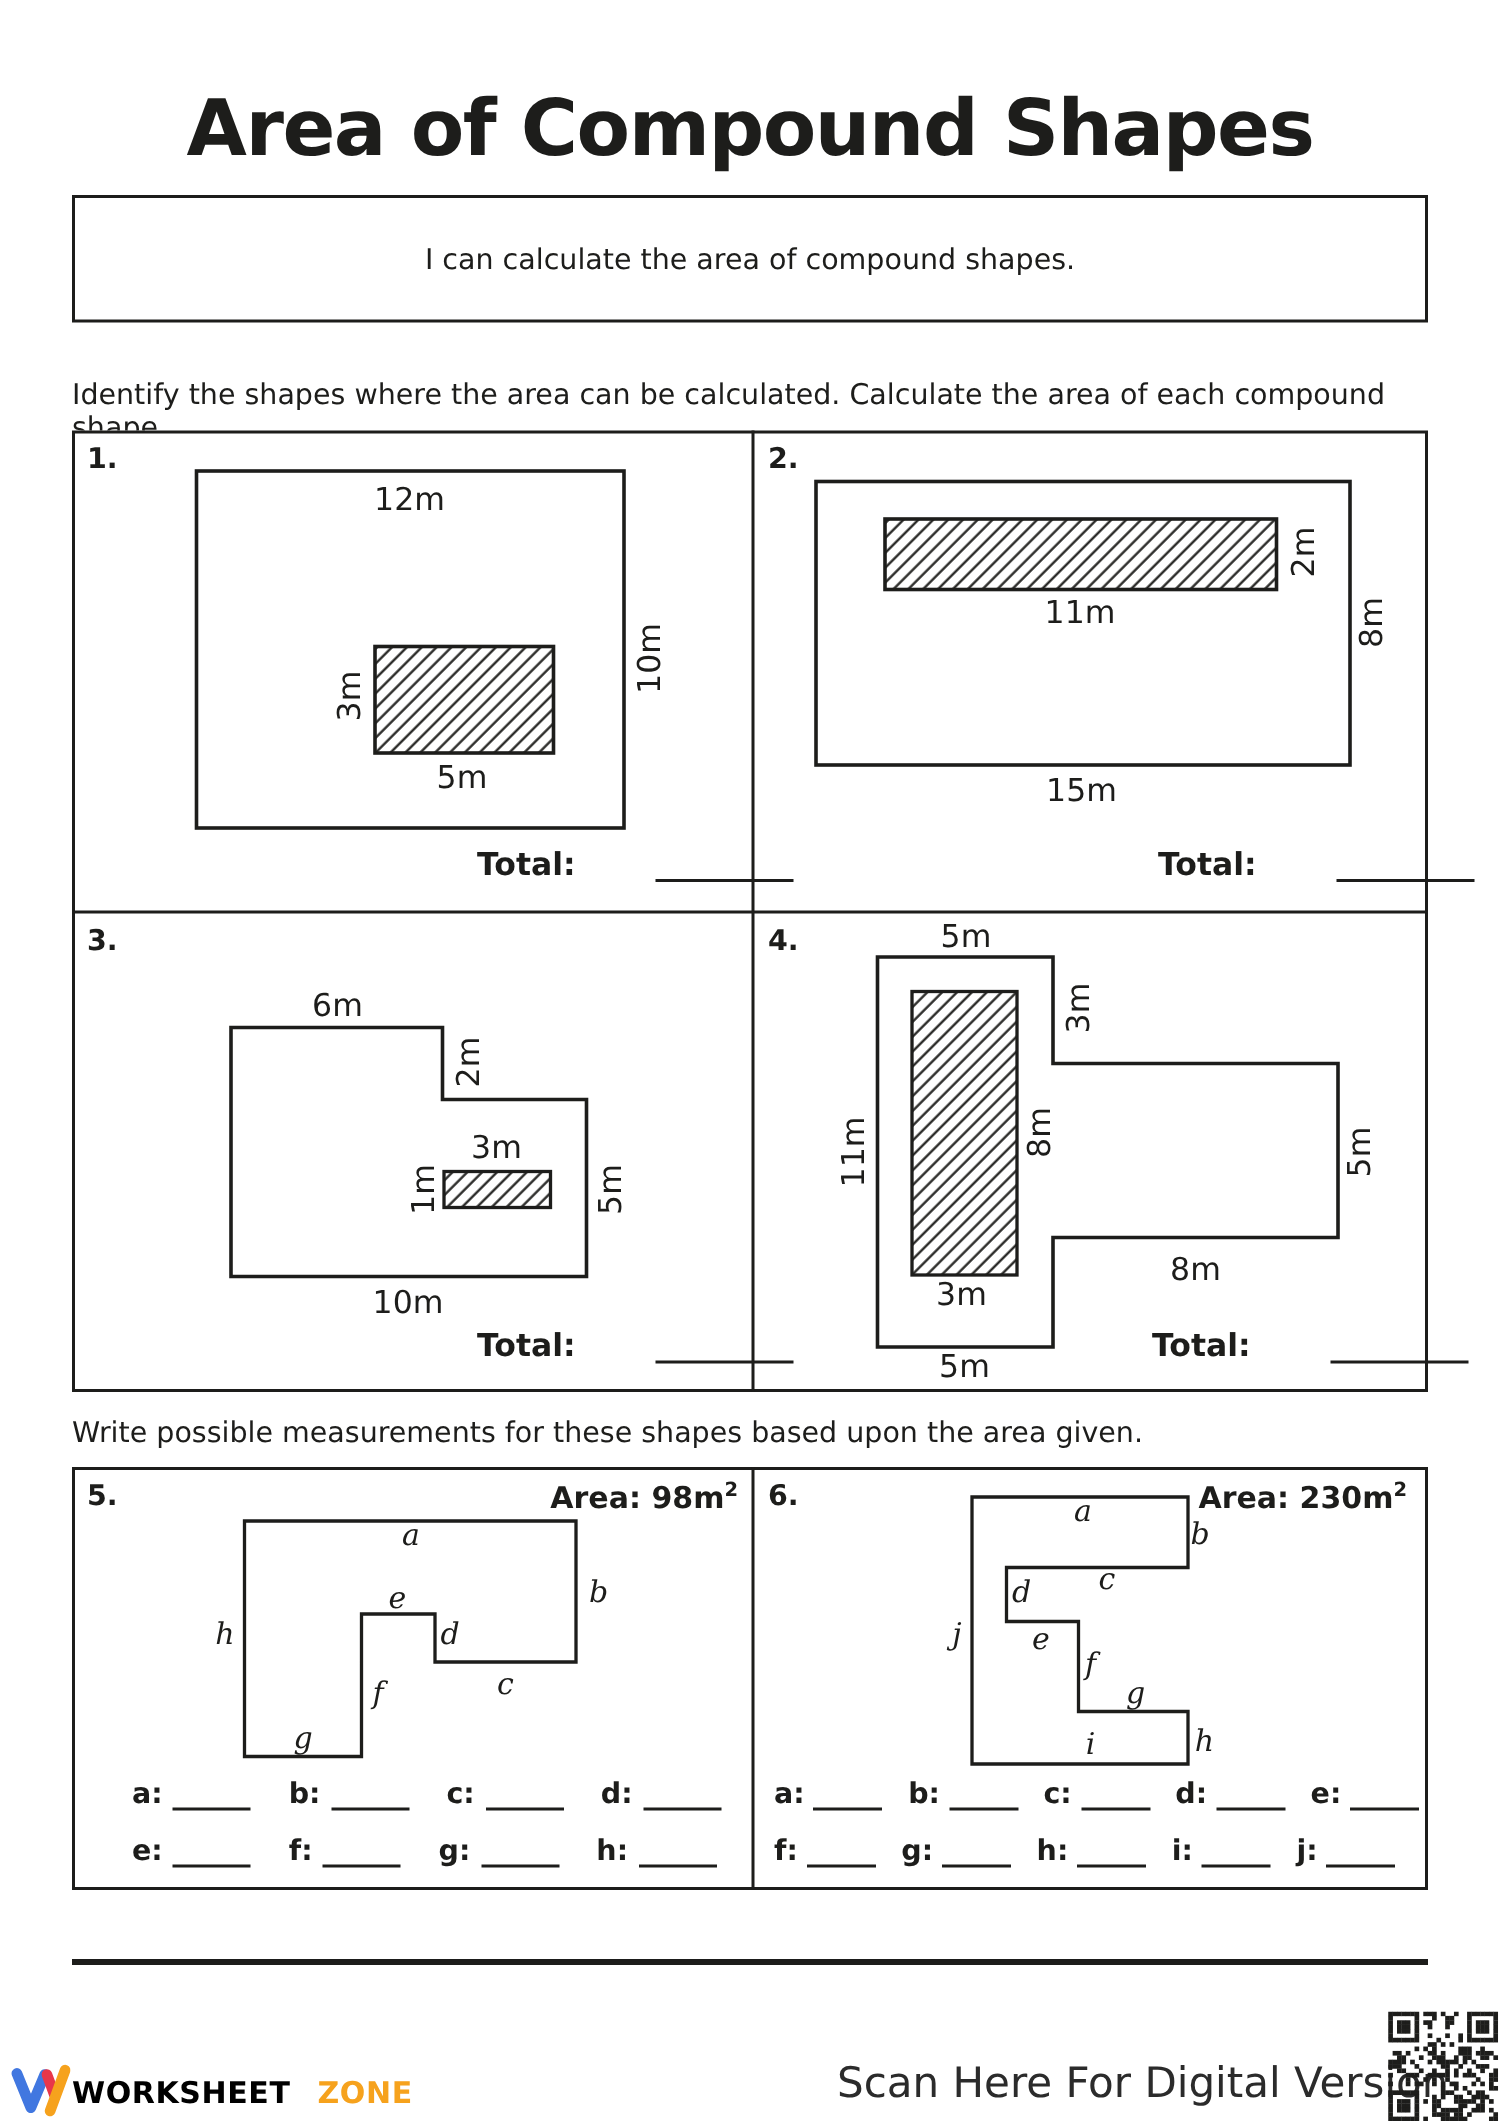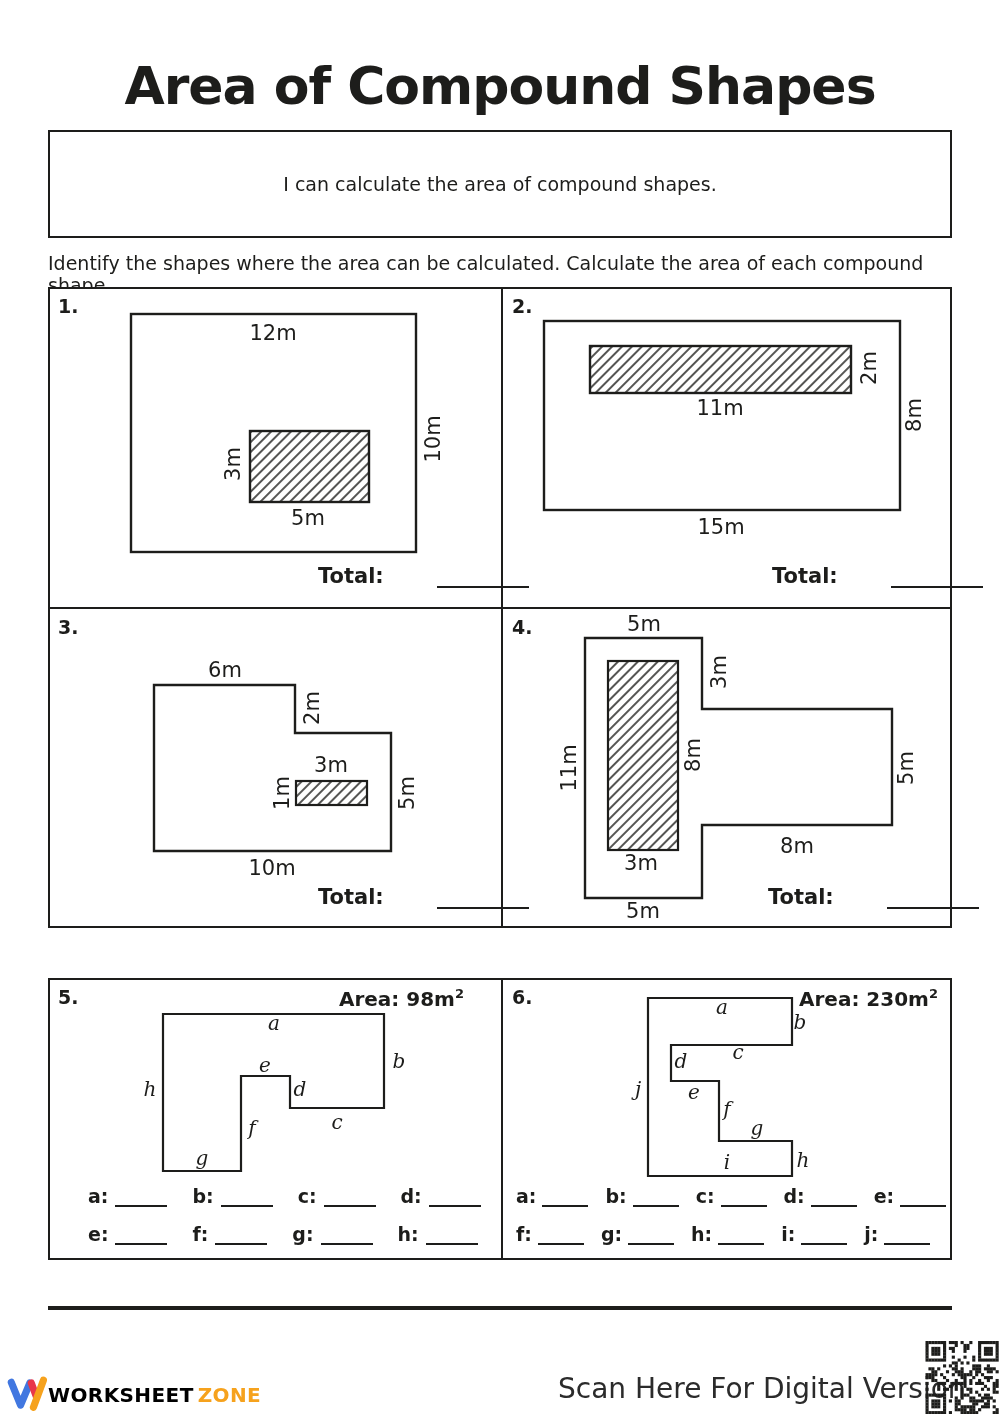--- a/index.html
+++ b/index.html
@@ -1,21 +1,21 @@
 <!DOCTYPE html>
 <html><head>
 <meta charset="utf-8">
 <style>
   html,body{margin:0;padding:0;background:#fff;}
   .sheet{position:relative;width:1000px;height:1414px;background:#ffffff;overflow:hidden;
          font-family:"DejaVu Sans",sans-serif;color:#1d1d1b;}
   .abs{position:absolute;}
   .page-title{position:absolute;left:0;top:56px;width:1000px;text-align:center;margin:0;
               font-size:52px;font-weight:bold;letter-spacing:-1px;color:#1d1d1b;}
-  .objective-box{position:absolute;left:48px;top:130px;width:904px;height:108px;
+  .objective-box{position:absolute;left:48px;top:130px;width:904px;height:85px;
                  border:2px solid #1d1d1b;box-sizing:border-box;display:flex;align-items:center;justify-content:center;}
   .objective-box span{font-size:19px;}
   .instruction{position:absolute;left:48px;width:910px;font-size:19px;}
   .tbl{position:absolute;border:2px solid #1d1d1b;box-sizing:border-box;background:#fff;}
   .vline,.hline{position:absolute;background:#1d1d1b;}
   .cell{position:absolute;}
   .cell svg{position:absolute;left:0;top:0;}
   .cell svg text{font-family:"DejaVu Sans",sans-serif;font-size:21px;fill:#1d1d1b;}
   .cell svg text.letter{font-family:"DejaVu Serif",serif;font-style:italic;font-size:20px;}
   .qnum{position:absolute;left:10px;top:8px;font-weight:bold;font-size:19px;}
@@ -30,21 +30,21 @@
   .q5-row{left:40px;gap:25px;}
   .q5-row .uline{width:52px;margin-left:7px;}
   .q6-row{left:14px;gap:17px;}
   .q6-row .uline{width:46px;margin-left:6px;}
   .note{position:absolute;left:48px;top:1266px;font-size:20px;}
   .note b{font-weight:bold;}
   .note span{margin-left:6px;}
   .footer-rule{position:absolute;left:48px;top:1306px;width:904px;height:4px;background:#1d1d1b;}
   .brand-text{position:absolute;left:48px;top:1383px;font-size:20px;font-weight:800;letter-spacing:.4px;}
   .brand-first{color:#000000;}
-  .brand-second{color:#f6a21d;margin-left:4px;}
+  .brand-second{color:#f6a21d;margin-left:18px;}
   .scan-text{position:absolute;left:558px;top:1372px;font-size:28px;color:#2b2b2b;}
 </style>
 </head>
 <body>
 
 <div class="sheet">
 
   <h1 class="page-title">Area of Compound Shapes</h1>
 
   <div class="objective-box">
@@ -144,38 +144,39 @@
       <text x="139" y="262" text-anchor="middle">3m</text>
       <text x="141" y="310" text-anchor="middle">5m</text>
     </svg>
     <div class="qnum">4.</div>
     <div class="total-row" style="left:266px">
       <span>Total:</span>
       <span class="uline"></span>
     </div>
   </div>
 
+  <div class="instruction" style="top:944px">Write possible measurements for these shapes based upon the area given.</div>
 
   <div class="tbl" style="left:48px;top:978px;width:904px;height:282px;"></div>
   <div class="vline" style="left:501px;top:978px;width:2px;height:282px;"></div>
 
   <div class="cell" style="left:48px;top:978px;width:454px;height:282px;">
     <svg width="454" height="202" viewBox="0 0 454 202">
       <polygon points="115,36 336,36 336,130 242,130 242,98 193,98 193,193 115,193" fill="#fff" stroke="#1d1d1b" stroke-width="2.2"></polygon>
       <text class="letter" x="226" y="52" text-anchor="middle">a</text>
       <text class="letter" x="351" y="90" text-anchor="middle">b</text>
       <text class="letter" x="289" y="151" text-anchor="middle">c</text>
       <text class="letter" x="252" y="118" text-anchor="middle">d</text>
       <text class="letter" x="217" y="94" text-anchor="middle">e</text>
       <text class="letter" x="204" y="157" text-anchor="middle">f</text>
       <text class="letter" x="154" y="187" text-anchor="middle">g</text>
       <text class="letter" x="102" y="118" text-anchor="middle">h</text>
     </svg>
     <div class="qnum">5.</div>
-    <div class="area-label" style="right:38px">
+    <div class="area-label" style="right:10px">
       <span>Area: 98m</span><sup>2</sup>
     </div>
     <div class="blank-row q5-row" style="top:207px">
       <span class="blank-item">
           <b>a:</b>
           <span class="uline"></span>
         </span>
       <span class="blank-item">
           <b>b:</b>
           <span class="uline"></span>

